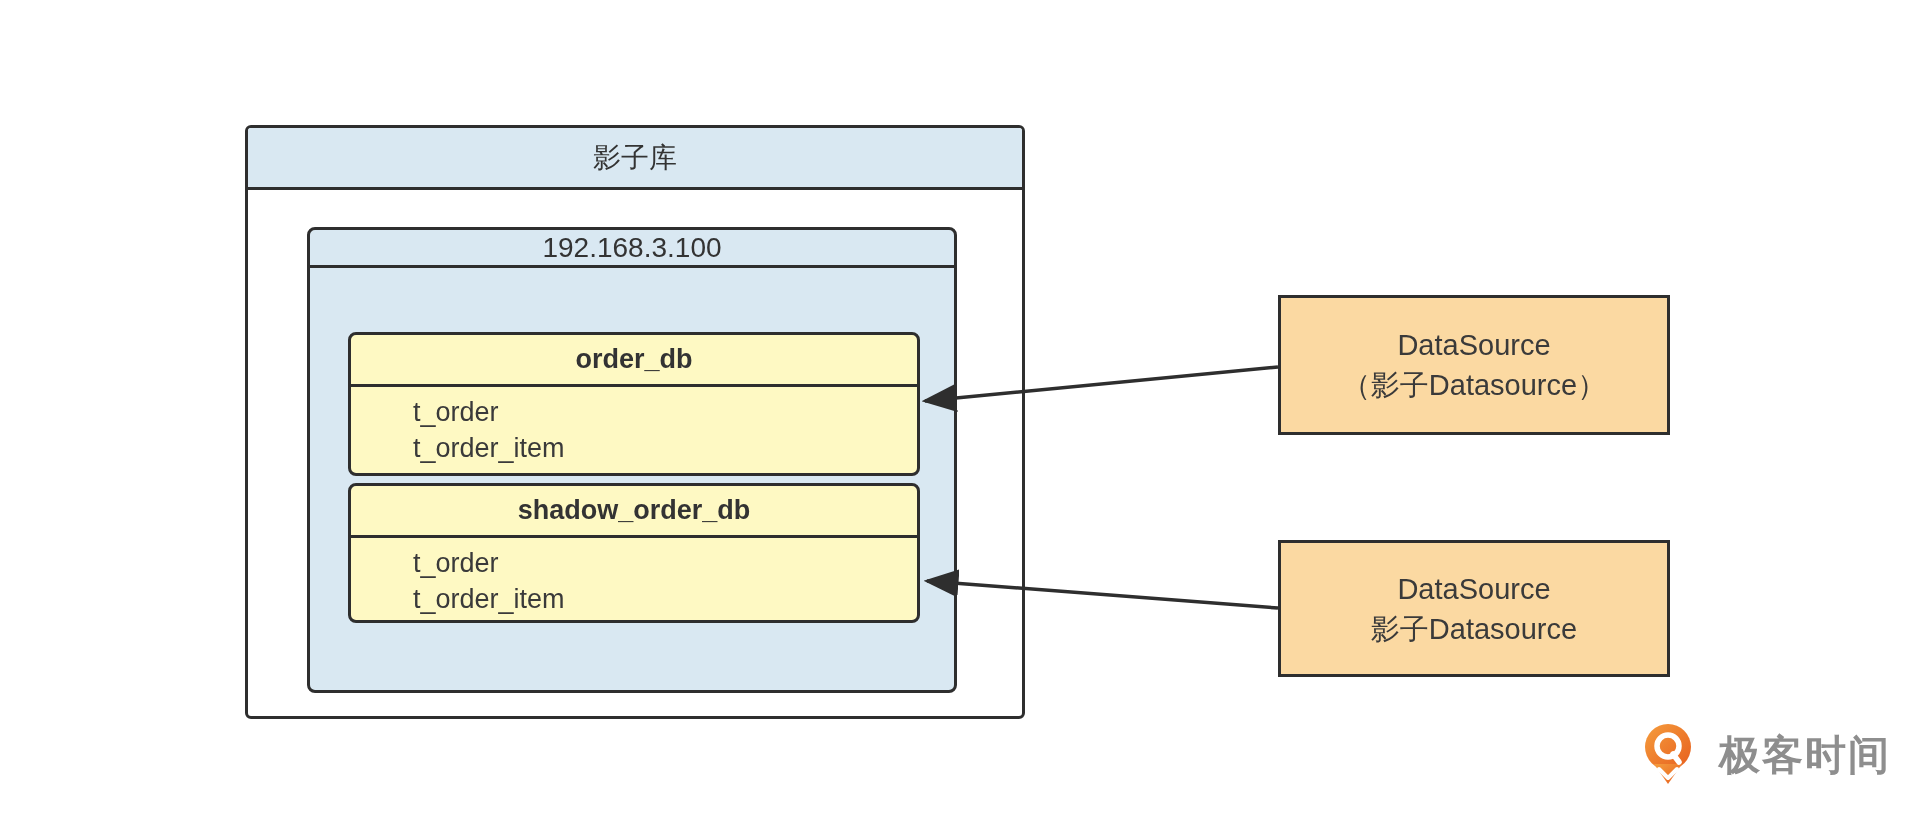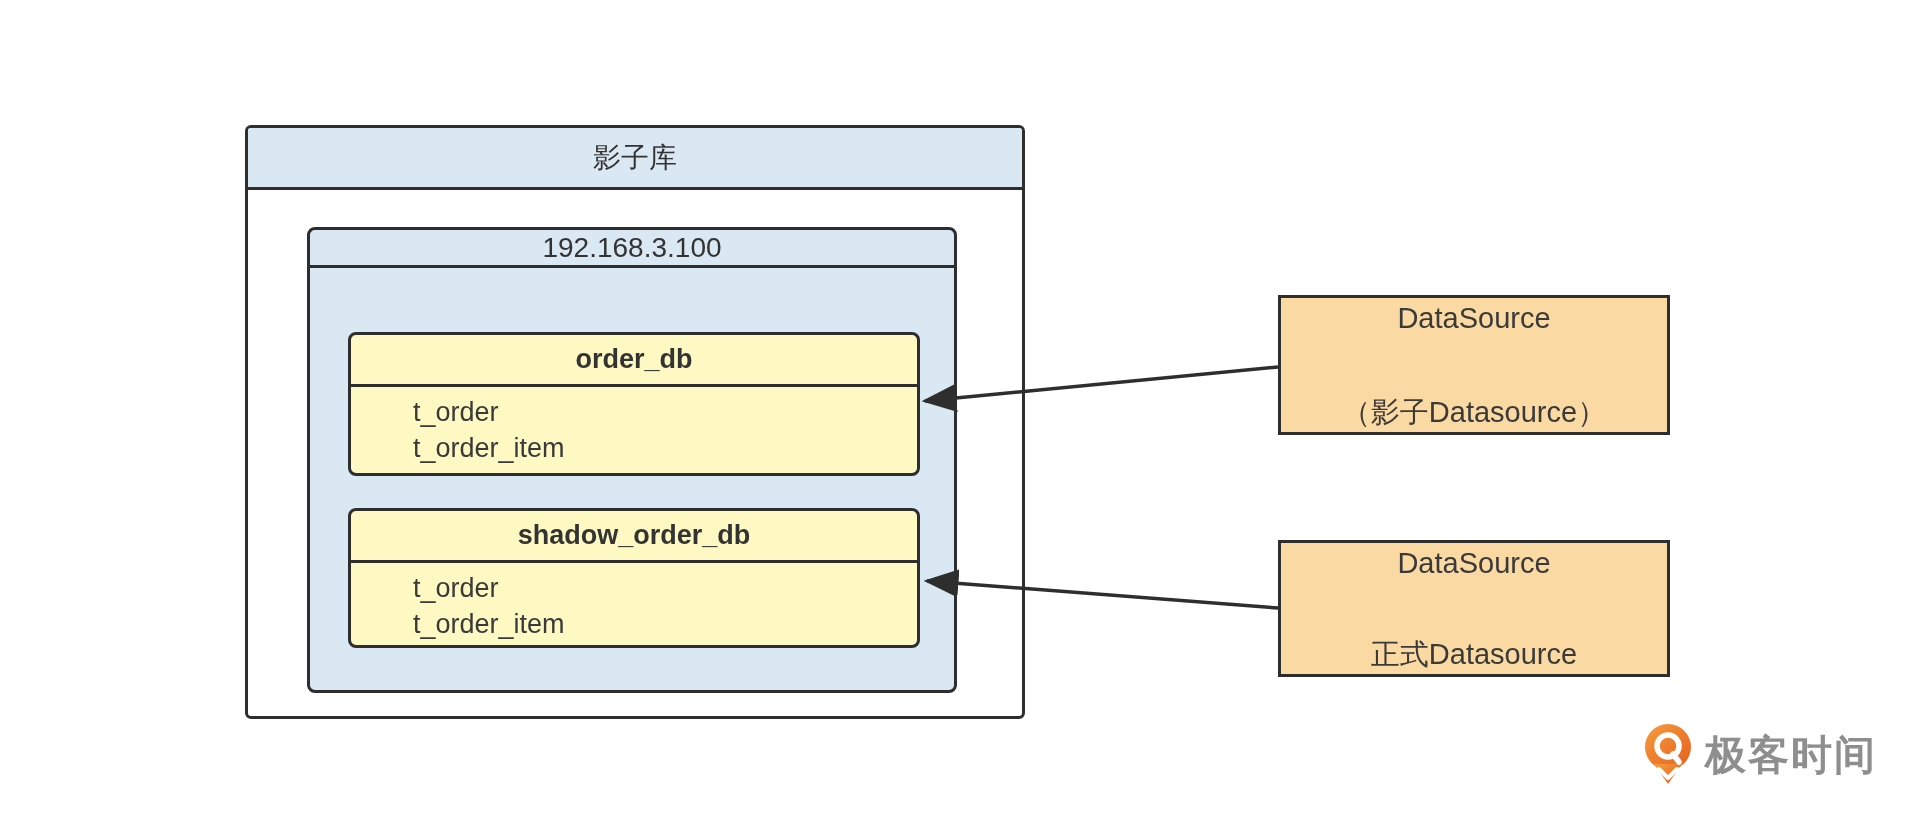--- a/index.html
+++ b/index.html
@@ -52,21 +52,21 @@
 
   
   .db-box {
     position: absolute;
     width: 572px;
     background: #fef9c3;
     border: 3px solid #2e2e2e;
     border-radius: 8px;
   }
   .db-box.order    { left: 348px; top: 332px; height: 144px; }
-  .db-box.shadow   { left: 348px; top: 508px; height: 140px; }
+  .db-box.shadow   { left: 348px; top: 483px; height: 140px; }
   .db-box .db-header {
     height: 52px;
     border-bottom: 3px solid #2e2e2e;
     display: flex; align-items: center; justify-content: center;
     font-size: 27px;
     font-weight: 700;
   }
   .db-box .db-body {
     padding: 7px 10px 0 22px;
     font-size: 27px;
@@ -76,21 +76,21 @@
   }
 
   
   .ds-box {
     position: absolute;
     left: 1278px;
     width: 392px;
     background: #fbd9a2;
     border: 3px solid #2e2e2e;
     display: flex; flex-direction: column;
-    align-items: center; justify-content: space-between;
+    align-items: center; justify-content: center;
     font-size: 29px;
     line-height: 40px;
     color: #3a3a3a;
     text-align: center;
   }
   .ds-box.formal { top: 295px; height: 140px; }
   .ds-box.shadow-ds { top: 540px; height: 137px; }
 
   
   .arrow-layer {
@@ -99,21 +99,21 @@
     width: 1920px; height: 826px;
     pointer-events: none;
   }
 
   
   .brand {
     position: absolute;
     left: 1641px; top: 722px;
     display: flex;
     align-items: center;
-    gap: 10px;
+    gap: 24px;
   }
   .brand .logo-text {
     font-size: 41px;
     font-weight: 600;
     color: #8e8e8e;
     letter-spacing: 2px;
     white-space: nowrap;
   }
 </style>
 </head>
@@ -153,21 +153,21 @@
     </div>
   </div>
 
   <div class="ds-box formal">
     <div>DataSource</div>
     <div>（影子Datasource）</div>
   </div>
 
   <div class="ds-box shadow-ds">
     <div>DataSource</div>
-    <div>正式Datasource</div>
+    <div>影子Datasource</div>
   </div>
 
   <svg class="arrow-layer" viewBox="0 0 1920 826" xmlns="http://www.w3.org/2000/svg">
     <defs>
       <marker id="arrowhead" markerWidth="10" markerHeight="8" refX="9" refY="4" orient="auto" markerUnits="strokeWidth">
         <path d="M10,4 L0,0 L0,8 z" fill="#2e2e2e"></path>
       </marker>
     </defs>
     <line x1="1278" y1="367" x2="925" y2="401" stroke="#2e2e2e" stroke-width="3.5" marker-end="url(#arrowhead)"></line>
     <line x1="1278" y1="608" x2="927" y2="581" stroke="#2e2e2e" stroke-width="3.5" marker-end="url(#arrowhead)"></line>

